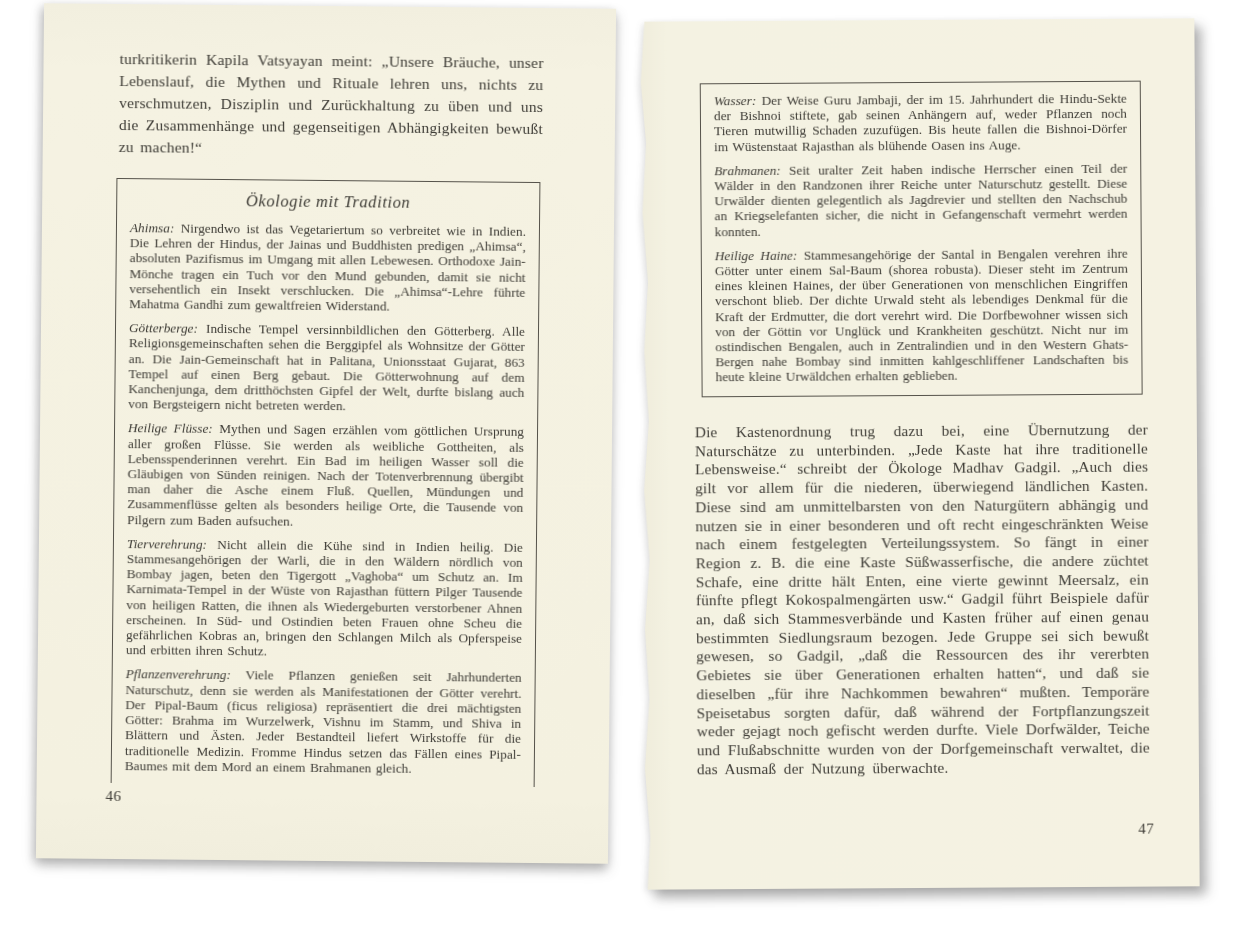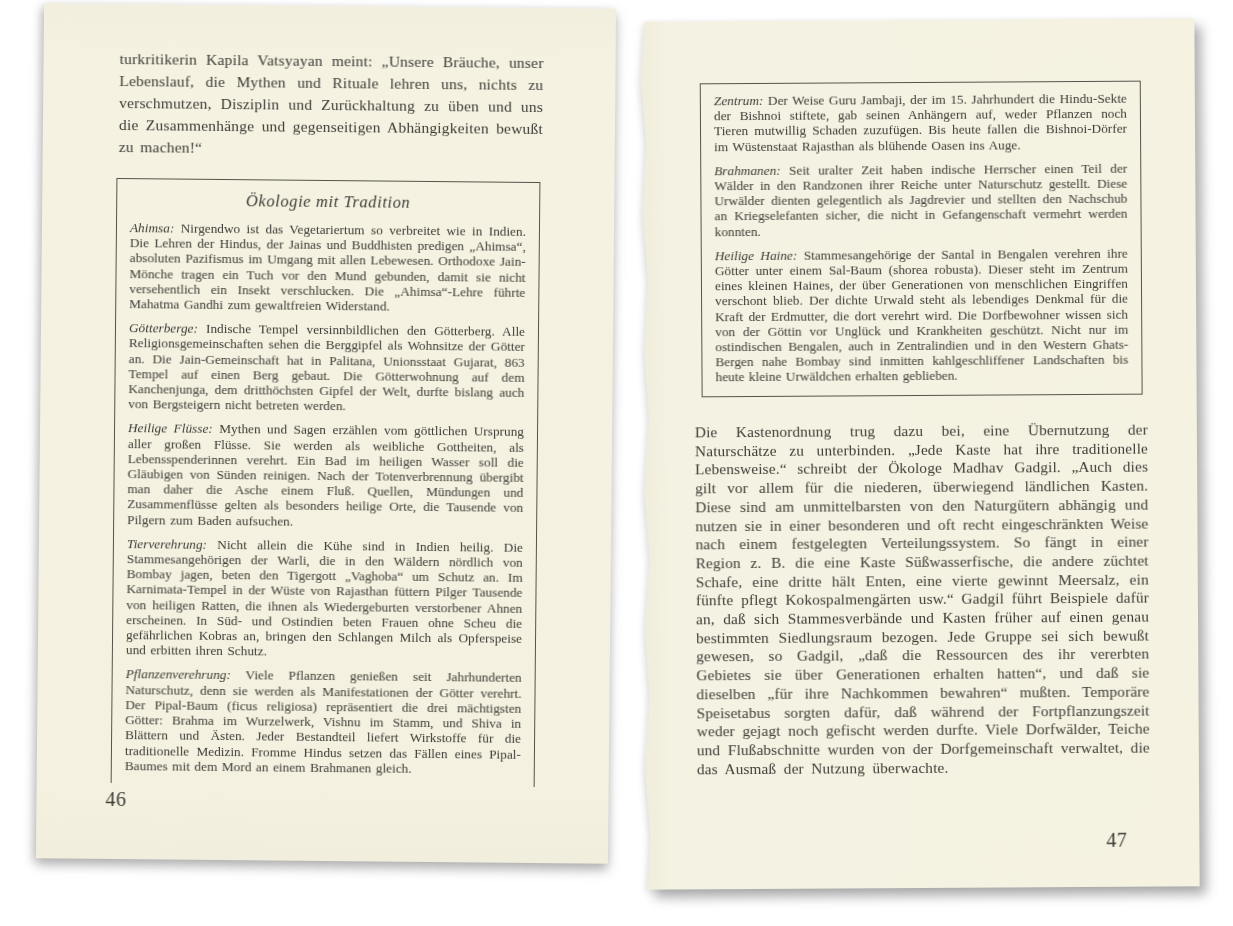--- a/index.html
+++ b/index.html
@@ -95,25 +95,25 @@
     width: 453px;
     margin: 0;
     font-size: 15.3px;
     line-height: 18.7px;
     text-align: justify;
     word-spacing: 3.5px;
     letter-spacing: 0.15px;
   }
   .pageno {
     position: absolute;
-    font-size: 20px;
+    font-size: 15px;
     letter-spacing: 0.5px;
   }
   .pageno.left-no  { left: 69px;  top: 784px; }
-  .pageno.right-no { left: 464px; top: 802px; margin-top: 8px; }
+  .pageno.right-no { left: 496px; top: 802px; }
 </style>
 </head>
 <body>
 
 <div class="scene">
 
   <div class="page-wrap left">
     <div class="page p46">
 
       <p class="intro">turkritikerin Kapila Vatsyayan meint: „Unsere Bräuche, unser Lebenslauf, die Mythen und Rituale lehren uns, nichts zu verschmutzen, Disziplin und Zurückhaltung zu üben und uns die Zusammenhänge und gegenseitigen Abhängigkeiten bewußt zu machen!“</p>
@@ -133,21 +133,21 @@
       </div>
 
       <div class="pageno left-no">46</div>
     </div>
   </div>
 
   <div class="page-wrap right">
     <div class="page p47">
 
       <div class="tradition-box closed">
-        <p class="entry"><span class="term">Zentrum:</span> <span>Der Weise Guru Jambaji, der im 15. Jahrhundert die Hindu-Sekte der Bishnoi stiftete, gab seinen Anhängern auf, weder Pflanzen noch Tieren mutwillig Schaden zuzufügen. Bis heute fallen die Bishnoi-Dörfer im Wüstenstaat Rajasthan als blühende Oasen ins Auge.</span></p>
+        <p class="entry"><span class="term">Wasser:</span> <span>Der Weise Guru Jambaji, der im 15. Jahrhundert die Hindu-Sekte der Bishnoi stiftete, gab seinen Anhängern auf, weder Pflanzen noch Tieren mutwillig Schaden zuzufügen. Bis heute fallen die Bishnoi-Dörfer im Wüstenstaat Rajasthan als blühende Oasen ins Auge.</span></p>
 
         <p class="entry"><span class="term">Brahmanen:</span> <span>Seit uralter Zeit haben indische Herrscher einen Teil der Wälder in den Randzonen ihrer Reiche unter Naturschutz gestellt. Diese Urwälder dienten gelegentlich als Jagdrevier und stellten den Nachschub an Kriegselefanten sicher, die nicht in Gefangenschaft vermehrt werden konnten.</span></p>
 
         <p class="entry"><span class="term">Heilige Haine:</span> <span>Stammesangehörige der Santal in Bengalen verehren ihre Götter unter einem Sal-Baum (shorea robusta). Dieser steht im Zentrum eines kleinen Haines, der über Generationen von menschlichen Eingriffen verschont blieb. Der dichte Urwald steht als lebendiges Denkmal für die Kraft der Erdmutter, die dort verehrt wird. Die Dorfbewohner wissen sich von der Göttin vor Unglück und Krankheiten geschützt. Nicht nur im ostindischen Bengalen, auch in Zentralindien und in den Western Ghats-Bergen nahe Bombay sind inmitten kahlgeschliffener Landschaften bis heute kleine Urwäldchen erhalten geblieben.</span></p>
       </div>
 
       <p class="body-text">Die Kastenordnung trug dazu bei, eine Übernutzung der Naturschätze zu unterbinden. „Jede Kaste hat ihre traditionelle Lebensweise.“ schreibt der Ökologe Madhav Gadgil. „Auch dies gilt vor allem für die niederen, überwiegend ländlichen Kasten. Diese sind am unmittelbarsten von den Naturgütern abhängig und nutzen sie in einer besonderen und oft recht eingeschränkten Weise nach einem festgelegten Verteilungssystem. So fängt in einer Region z. B. die eine Kaste Süßwasserfische, die andere züchtet Schafe, eine dritte hält Enten, eine vierte gewinnt Meersalz, ein fünfte pflegt Kokospalmengärten usw.“ Gadgil führt Beispiele dafür an, daß sich Stammesverbände und Kasten früher auf einen genau bestimmten Siedlungsraum bezogen. Jede Gruppe sei sich bewußt gewesen, so Gadgil, „daß die Ressourcen des ihr vererbten Gebietes sie über Generationen erhalten hatten“, und daß sie dieselben „für ihre Nachkommen bewahren“ mußten. Temporäre Speisetabus sorgten dafür, daß während der Fortpflanzungszeit weder gejagt noch gefischt werden durfte. Viele Dorfwälder, Teiche und Flußabschnitte wurden von der Dorfgemeinschaft verwaltet, die das Ausmaß der Nutzung überwachte.</p>
 
       <div class="pageno right-no">47</div>
     </div>

